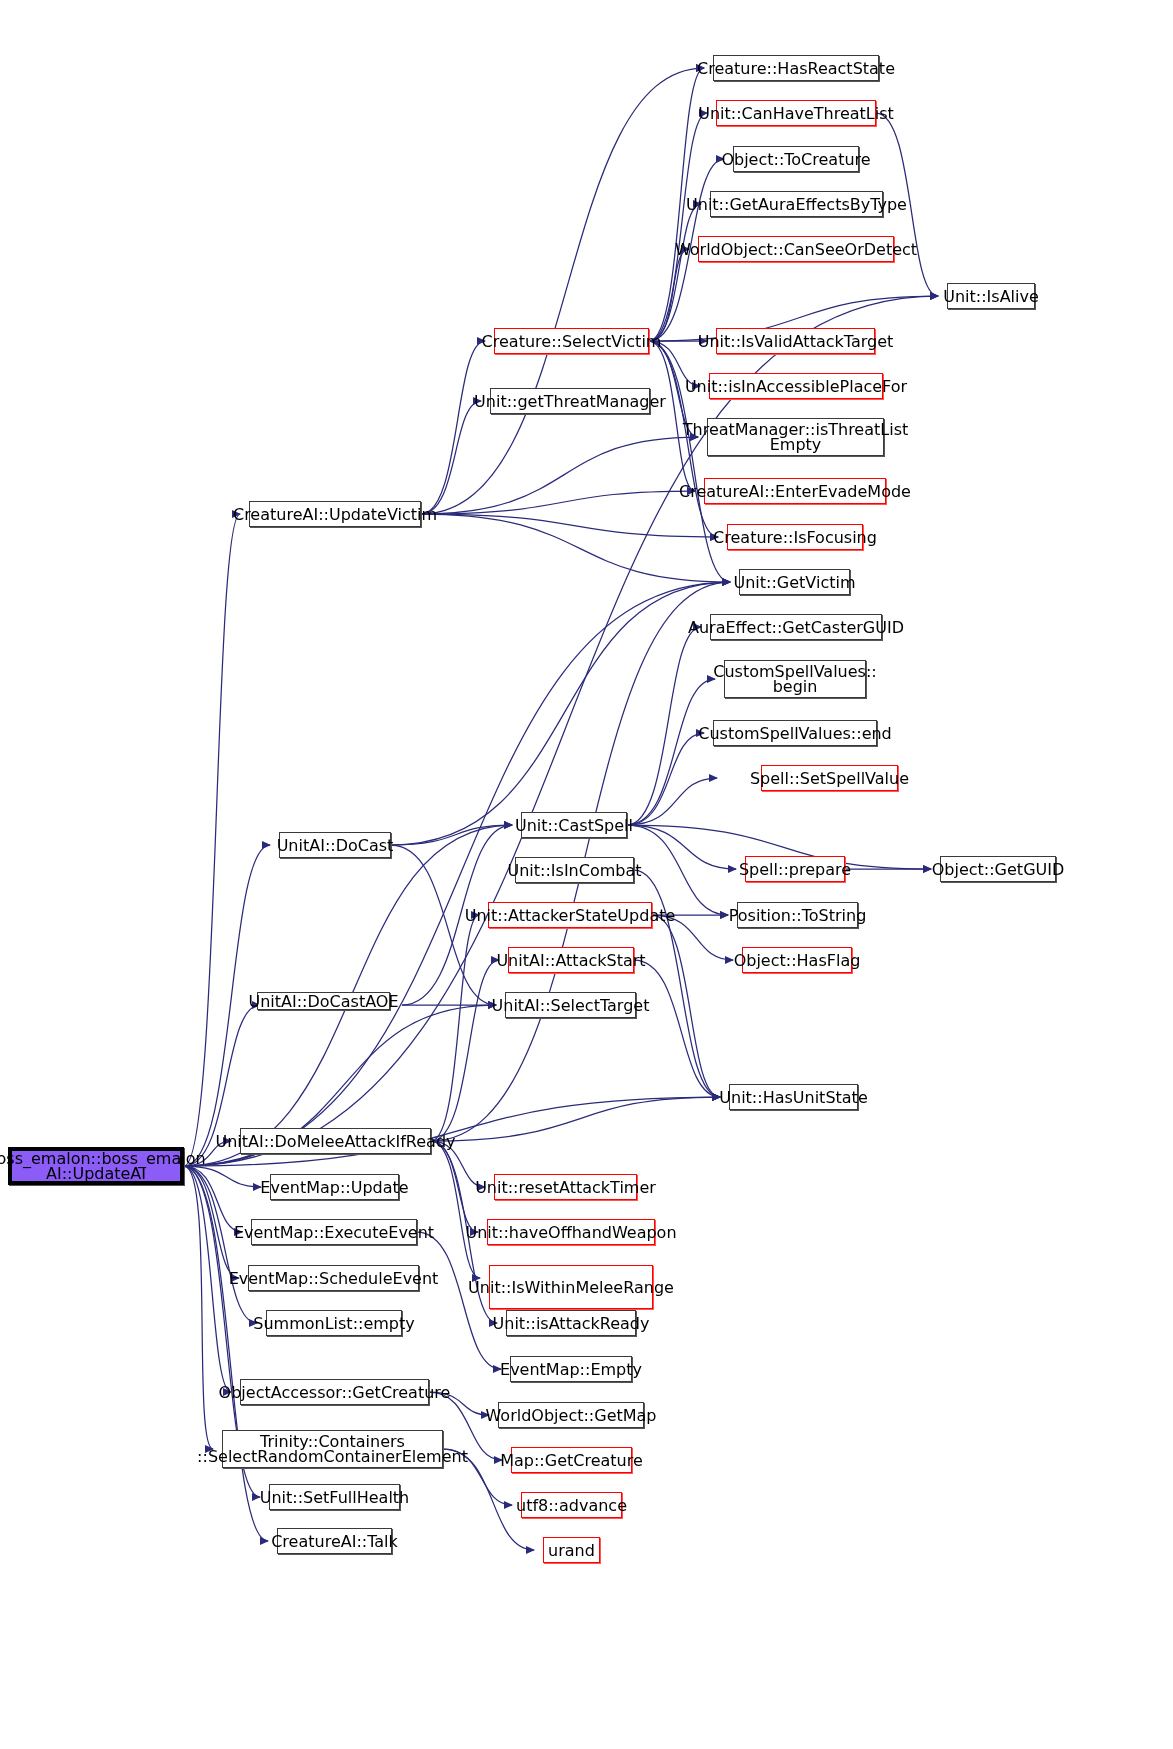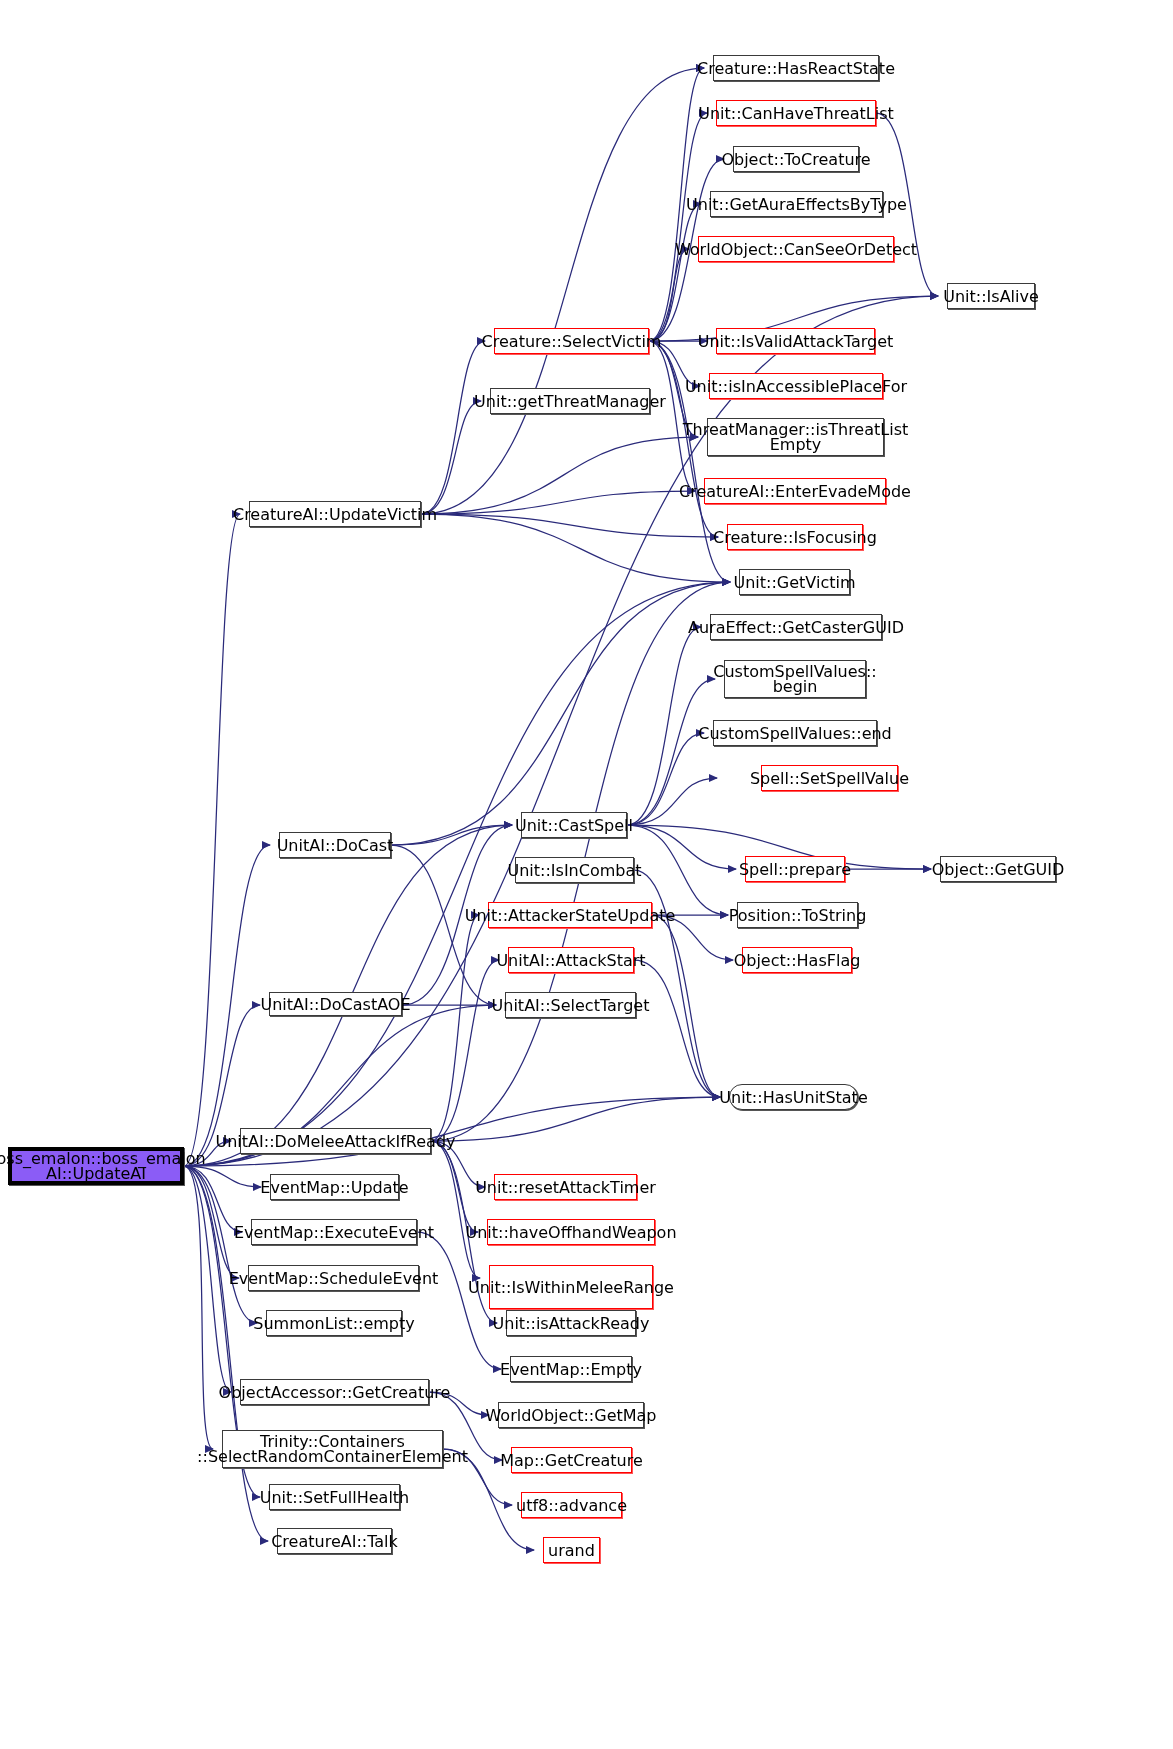--- a/index.html
+++ b/index.html
@@ -120,21 +120,21 @@
         <path d="M429,1392 C474.1,1392 465.9,1460 502,1460" marker-end="url(#ah)"></path>
         <path d="M443,1449 C485.9,1449 478.1,1505 512,1505" marker-end="url(#ah)"></path>
         <path d="M443,1449 C498,1449 488,1550 534,1550" marker-end="url(#ah)"></path>
       </g>
   </svg>
   <div id="node-group">
       <div class="node root" style="left: 8px; top: 1147px; width: 176px; height: 38px;"><span>boss_emalon::boss_emalon
 AI::UpdateAI</span></div>
       <div class="node" style="left: 249px; top: 501px; width: 172px; height: 26px;"><span>CreatureAI::UpdateVictim</span></div>
       <div class="node" style="left: 279px; top: 832px; width: 112px; height: 26px;"><span>UnitAI::DoCast</span></div>
-      <div class="node" style="left: 269px; top: 992px; width: 133px; height: 24px;"><span>UnitAI::DoCastAOE</span></div>
+      <div class="node" style="left: 257px; top: 992px; width: 133px; height: 18px;"><span>UnitAI::DoCastAOE</span></div>
       <div class="node" style="left: 240px; top: 1128px; width: 191px; height: 26px;"><span>UnitAI::DoMeleeAttackIfReady</span></div>
       <div class="node" style="left: 270px; top: 1174px; width: 129px; height: 26px;"><span>EventMap::Update</span></div>
       <div class="node" style="left: 251px; top: 1219px; width: 166px; height: 26px;"><span>EventMap::ExecuteEvent</span></div>
       <div class="node" style="left: 248px; top: 1265px; width: 171px; height: 26px;"><span>EventMap::ScheduleEvent</span></div>
       <div class="node" style="left: 266px; top: 1310px; width: 136px; height: 26px;"><span>SummonList::empty</span></div>
       <div class="node" style="left: 240px; top: 1379px; width: 189px; height: 26px;"><span>ObjectAccessor::GetCreature</span></div>
       <div class="node" style="left: 222px; top: 1430px; width: 221px; height: 38px;"><span>Trinity::Containers
 ::SelectRandomContainerElement</span></div>
       <div class="node" style="left: 269px; top: 1484px; width: 131px; height: 26px;"><span>Unit::SetFullHealth</span></div>
       <div class="node" style="left: 277px; top: 1528px; width: 115px; height: 26px;"><span>CreatureAI::Talk</span></div>
@@ -167,17 +167,17 @@
       <div class="node red" style="left: 727px; top: 524px; width: 136px; height: 26px; text-align: center;"><span>Creature::IsFocusing</span></div>
       <div class="node" style="left: 739px; top: 569px; width: 111px; height: 26px;"><span>Unit::GetVictim</span></div>
       <div class="node" style="left: 710px; top: 614px; width: 172px; height: 26px;"><span>AuraEffect::GetCasterGUID</span></div>
       <div class="node" style="left: 724px; top: 660px; width: 142px; height: 38px;"><span>CustomSpellValues::
 begin</span></div>
       <div class="node" style="left: 713px; top: 720px; width: 164px; height: 26px;"><span>CustomSpellValues::end</span></div>
       <div class="node red" style="left: 726px; top: 765px; width: 137px; height: 26px; margin-left: 35px;"><span>Spell::SetSpellValue</span></div>
       <div class="node red" style="left: 745px; top: 856px; width: 100px; height: 26px;"><span>Spell::prepare</span></div>
       <div class="node" style="left: 737px; top: 902px; width: 121px; height: 26px;"><span>Position::ToString</span></div>
       <div class="node red" style="left: 742px; top: 947px; width: 110px; height: 26px;"><span>Object::HasFlag</span></div>
-      <div class="node" style="left: 729px; top: 1084px; width: 129px; height: 26px; border-radius: 13px;"><span>Unit::HasUnitState</span></div>
+      <div class="node" style="left: 729px; top: 1084px; width: 129px; height: 26px;"><span>Unit::HasUnitState</span></div>
       <div class="node" style="left: 947px; top: 283px; width: 88px; height: 26px;"><span>Unit::IsAlive</span></div>
       <div class="node" style="left: 940px; top: 856px; width: 116px; height: 26px;"><span>Object::GetGUID</span></div>
     </div>
 </div>
 
 </body></html>

